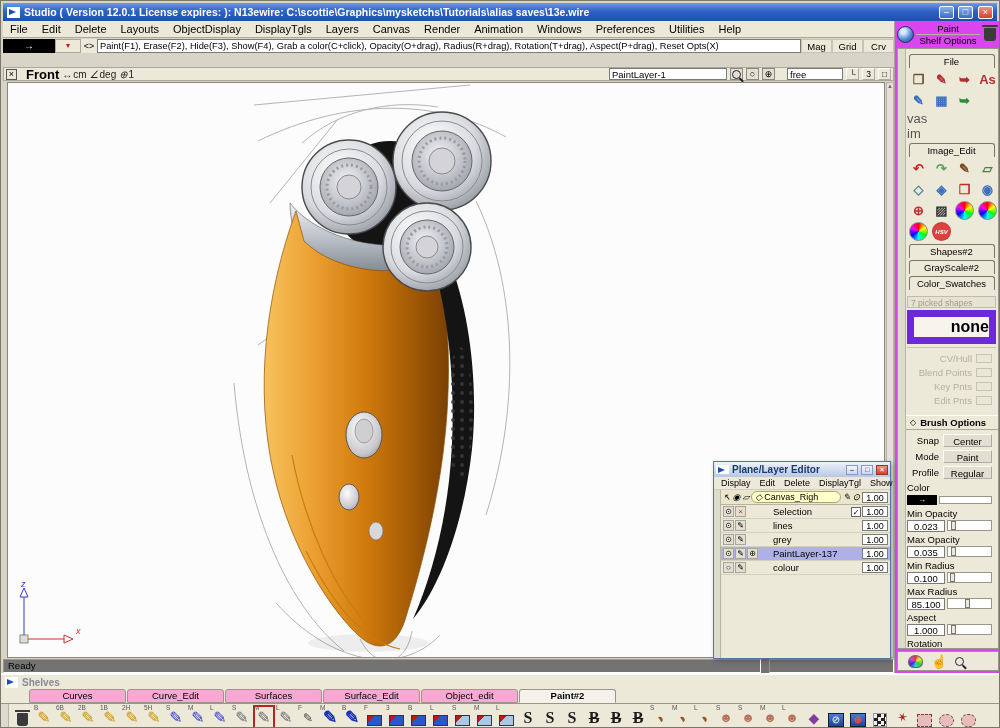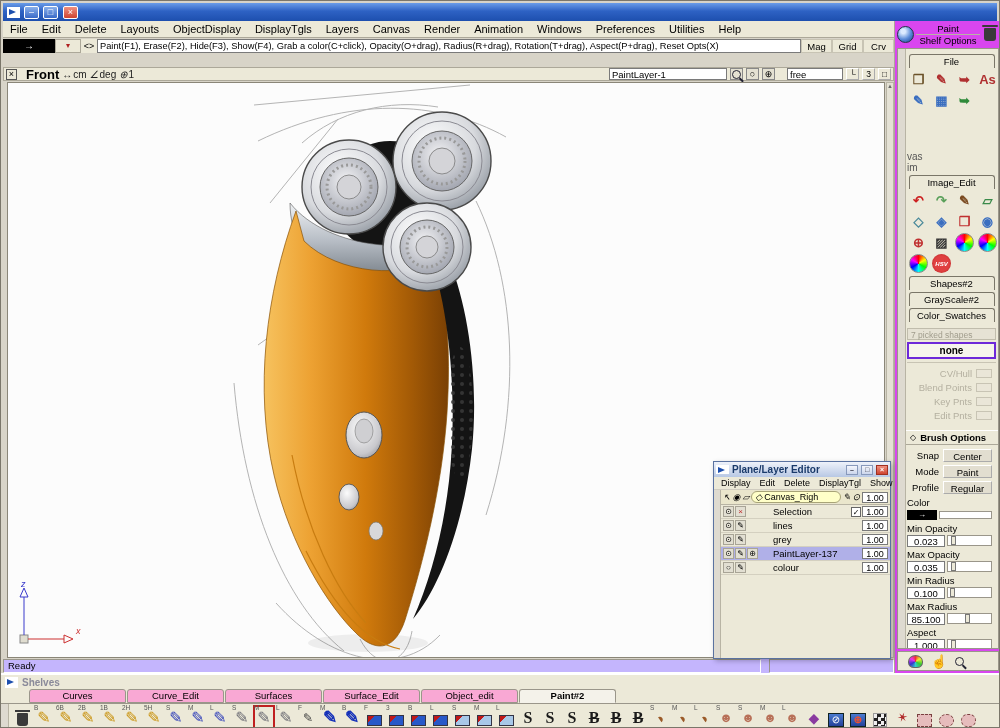--- a/index.html
+++ b/index.html
@@ -54,21 +54,21 @@
   .vpicon{width:13px;height:12px;border:1px solid #888;background:#e4e1d2;display:flex;align-items:center;
     justify-content:center;font-size:9px;}
   .smallbtn{width:13px;height:12px;border:1px outset #fff;background:#ece9d8;font-size:8.5px;
     text-align:center;line-height:11px;}
   
   .canvas{position:absolute;left:6px;top:81px;width:878px;height:576px;background:#fcfcfc;
     border:1px solid #8a8678;overflow:hidden;}
   .vscroll{position:absolute;left:885px;top:81px;width:8px;height:576px;background:#e4e1d4;
     border:1px solid #b8b4a4;font-size:6px;color:#666;text-align:center;}
   
-  .statusbar{position:absolute;left:2px;top:658px;width:891px;height:14px;display:flex;gap:8px;background:#c4b5fd;}
+  .statusbar{position:absolute;left:2px;top:658px;width:891px;height:14px;display:flex;gap:8px;background:#737373;}
   .statuscell{border:1px solid;border-color:#9a968a #fff #fff #9a968a;font-size:9.5px;padding:0 4px;line-height:12px;}
   .statuscell.a{width:758px;}
   .statuscell.b{flex:1;}
   
   .rpanel{position:absolute;left:893px;top:20px;width:106px;height:652px;background:#d946ef;border-left:1px solid #aca899;}
   .rp-head{height:26px;display:flex;align-items:center;gap:2px;padding:1px 2px;}
   .globe{width:17px;height:17px;border-radius:50%;flex:0 0 17px;
     background:radial-gradient(circle at 35% 30%,#dceaff 15%,#5a8ad8 55%,#1a3a88 100%);border:1px solid #234;}
   .rp-ttl{flex:1;text-align:center;font-size:9.5px;line-height:11px;}
   .rp-ttl .l1{border-bottom:1px solid #b8b4a4;}
@@ -80,25 +80,25 @@
   .tabbtn{display:block;margin:2px auto 1px;width:86px;border:1px solid #7a7668;border-bottom:0;
     border-radius:3px 3px 0 0;background:#ece9d8;text-align:center;font-size:9.5px;padding:1px 0;}
   .icongrid{display:flex;flex-wrap:wrap;width:94px;align-items:center;}
   .itile{width:23px;height:21px;display:flex;align-items:center;justify-content:center;position:relative;}
   .itile .g{font-style:normal;font-size:13px;font-weight:bold;}
   .itile .lab:empty,.tl:empty{display:none;}
   .itile.wheel{width:19px;height:19px;margin:1px 2px;border-radius:50%;
     background:conic-gradient(#f00,#ff0,#0f0,#0ff,#00f,#f0f,#f00);border:1px solid #888;}
   .itile.hsv{width:19px;height:19px;margin:1px 2px;border-radius:50%;background:radial-gradient(circle,#e04040 55%,#a82020);}
   .itile.hsv .lab{color:#fff;font-size:6px;font-weight:bold;font-style:italic;}
-  .filenote{font-size:10px;color:#555;width:22px;margin-top:40px;}
+  .filenote{font-size:13px;color:#555;width:22px;}
   .pickedbar{margin:6px 0 0;border:1px solid #c0bcac;background:#e6e2d4;color:#a09c8c;
     font-size:8.5px;padding:1px 3px;height:12px;}
-  .nonebtn{display:block;width:100%;margin:2px 0;border:2px solid #6d28d9;background:#f6f4ec;
-    font-weight:bold;font-size:10px;text-align:center;padding:1px 0;}
+  .nonebtn{display:block;width:100%;margin:2px 0;border:7px solid #6d28d9;background:#f6f4ec;
+    font-weight:bold;font-size:16px;text-align:right;padding:1px 0;}
   .dgroup{border-top:1px solid #c8c4b4;margin-top:3px;padding:3px 0 4px;}
   .drow{display:flex;align-items:center;justify-content:flex-end;gap:4px;height:14px;}
   .dlab{color:#b4b0a0;font-size:9.5px;}
   .dbox{width:16px;height:9px;border:1px solid #c8c4b4;background:#eae6d8;margin-right:4px;}
   .secthdr{display:flex;align-items:center;gap:4px;border-top:1px solid #fff;border-bottom:1px solid #aca899;
     background:#ece9d8;font-size:9.5px;font-weight:bold;height:15px;margin:4px -2px 3px -1px;padding-left:4px;}
   .secthdr .carat{font-size:8px;font-weight:normal;}
   .optrow{display:flex;align-items:center;height:14px;margin:2px 0;}
   .olab{width:36px;text-align:right;font-size:9.5px;padding-right:4px;}
   .oval{flex:1;margin-right:4px;background:#e2ded0;border:1px outset #fff;font-size:9.5px;
@@ -185,20 +185,21 @@
     position:relative;font-size:0;}
   .tool.trash-t .tg::before{content:"";position:absolute;top:-3px;left:-2px;right:-2px;height:2px;background:#3a3a3a;}
 </style>
 </head>
 <body>
 
 <div class="app">
 
   <div class="titlebar">
     <span class="applogo"></span>
+    <span class="title-text">Studio ( Version 12.0.1  License expires:   ): N13ewire: C:\scottie\Graphics\mysketchs\Tutorials\alias saves\13e.wire</span>
     <span class="winbtn">–</span>
     <span class="winbtn">□</span>
     <span class="winbtn close">×</span>
   </div>
 
   <div class="menubar">
 
   <span class="mi">File</span>
       <span class="mi">Edit</span>
       <span class="mi">Delete</span>

